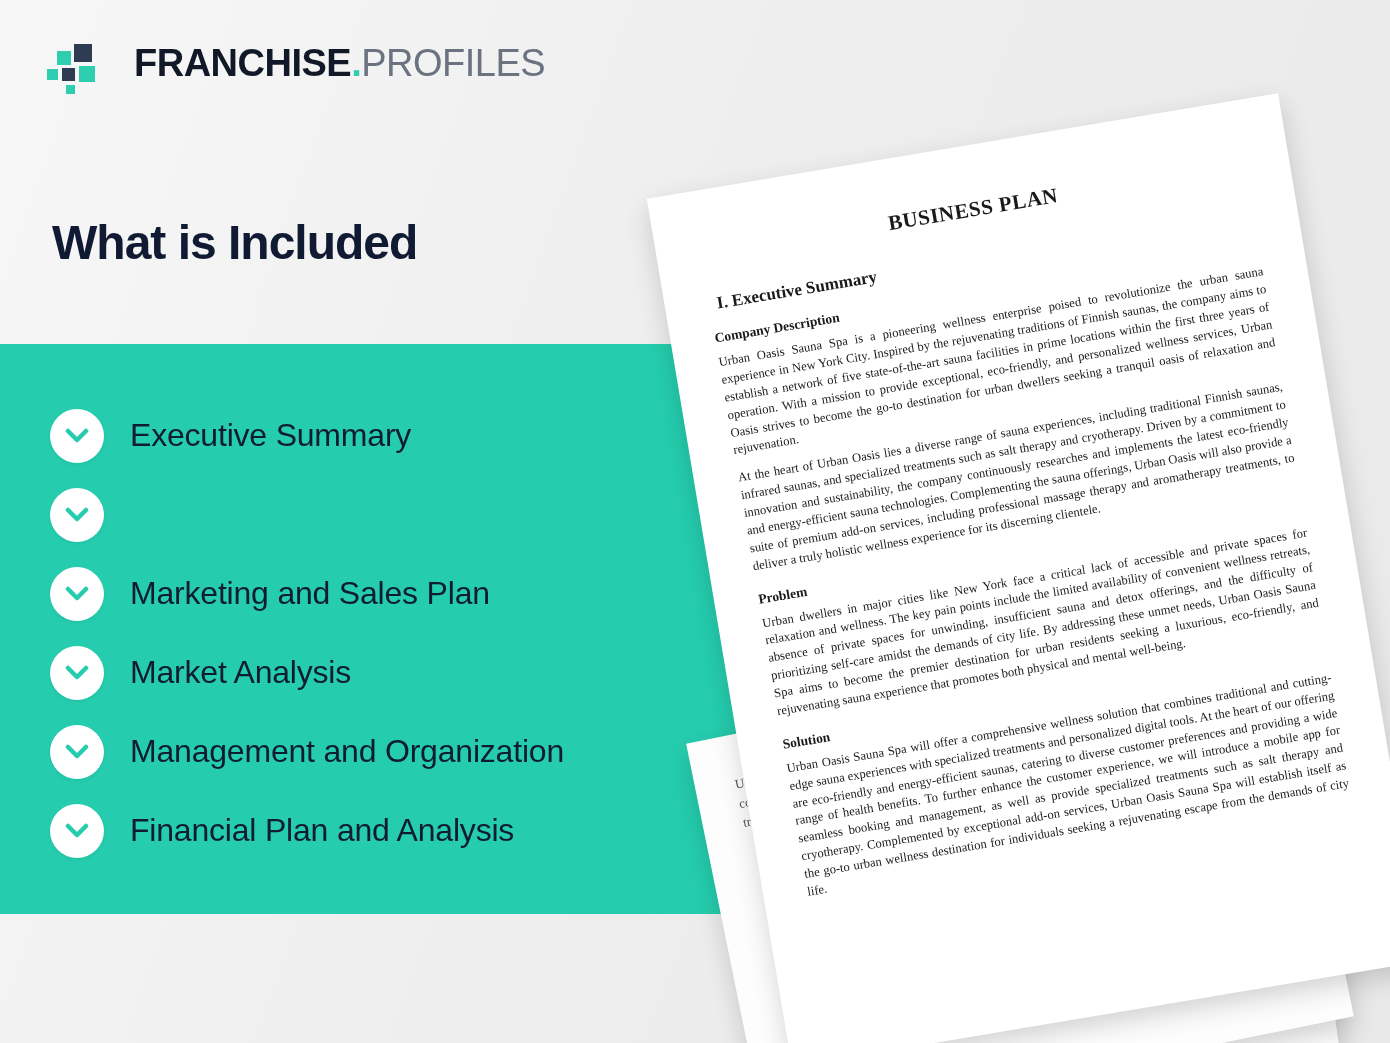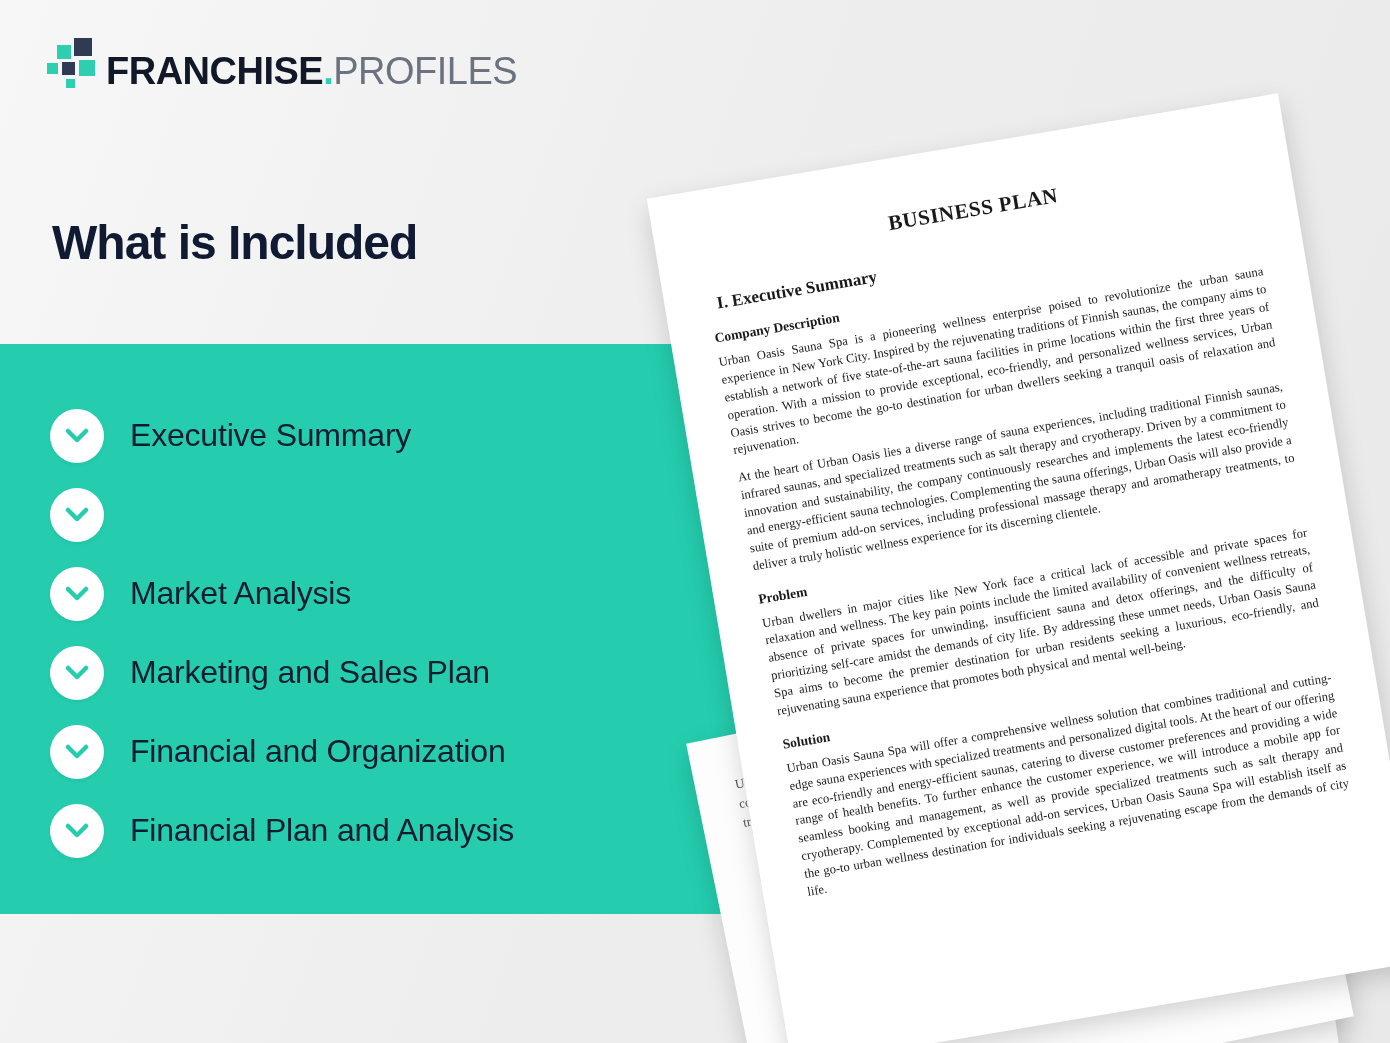--- a/index.html
+++ b/index.html
@@ -18,24 +18,24 @@
     position: absolute;
     inset: 0;
     background: linear-gradient(110deg, #f7f7f7 0%, #eeeeee 45%, #e9e9e9 100%);
     overflow: hidden;
   }
 
   
   .logo-wrap {
     position: absolute;
     left: 46px;
-    top: 36px;
+    top: 42px;
     display: flex;
-    align-items: flex-end;
-    gap: 2px;
+    align-items: flex-start;
+    gap: 30px;
   }
   .logo-mark {
     position: relative;
     width: 58px;
     height: 54px;
   }
   .logo-mark i {
     position: absolute;
     display: block;
   }
@@ -239,39 +239,39 @@
           </svg>
       </span>
     </div>
 
     <div class="item">
       <span class="chev">
         <svg width="24" height="16" viewBox="0 0 24 16">
             <polyline points="3,3 12,12 21,3" fill="none" stroke="#25cdae" stroke-width="4.5" stroke-linecap="round" stroke-linejoin="round"></polyline>
           </svg>
       </span>
+      <span class="item-label">Marketing and Sales Plan</span>
+    </div>
+
+    <div class="item">
+      <span class="chev">
+        <svg width="24" height="16" viewBox="0 0 24 16">
+            <polyline points="3,3 12,12 21,3" fill="none" stroke="#25cdae" stroke-width="4.5" stroke-linecap="round" stroke-linejoin="round"></polyline>
+          </svg>
+      </span>
       <span class="item-label">Market Analysis</span>
     </div>
 
     <div class="item">
       <span class="chev">
         <svg width="24" height="16" viewBox="0 0 24 16">
             <polyline points="3,3 12,12 21,3" fill="none" stroke="#25cdae" stroke-width="4.5" stroke-linecap="round" stroke-linejoin="round"></polyline>
           </svg>
       </span>
-      <span class="item-label">Marketing and Sales Plan</span>
-    </div>
-
-    <div class="item">
-      <span class="chev">
-        <svg width="24" height="16" viewBox="0 0 24 16">
-            <polyline points="3,3 12,12 21,3" fill="none" stroke="#25cdae" stroke-width="4.5" stroke-linecap="round" stroke-linejoin="round"></polyline>
-          </svg>
-      </span>
-      <span class="item-label">Financial and Organization</span>
+      <span class="item-label">Management and Organization</span>
     </div>
 
     <div class="item">
       <span class="chev">
         <svg width="24" height="16" viewBox="0 0 24 16">
             <polyline points="3,3 12,12 21,3" fill="none" stroke="#25cdae" stroke-width="4.5" stroke-linecap="round" stroke-linejoin="round"></polyline>
           </svg>
       </span>
       <span class="item-label">Financial Plan and Analysis</span>
     </div>

